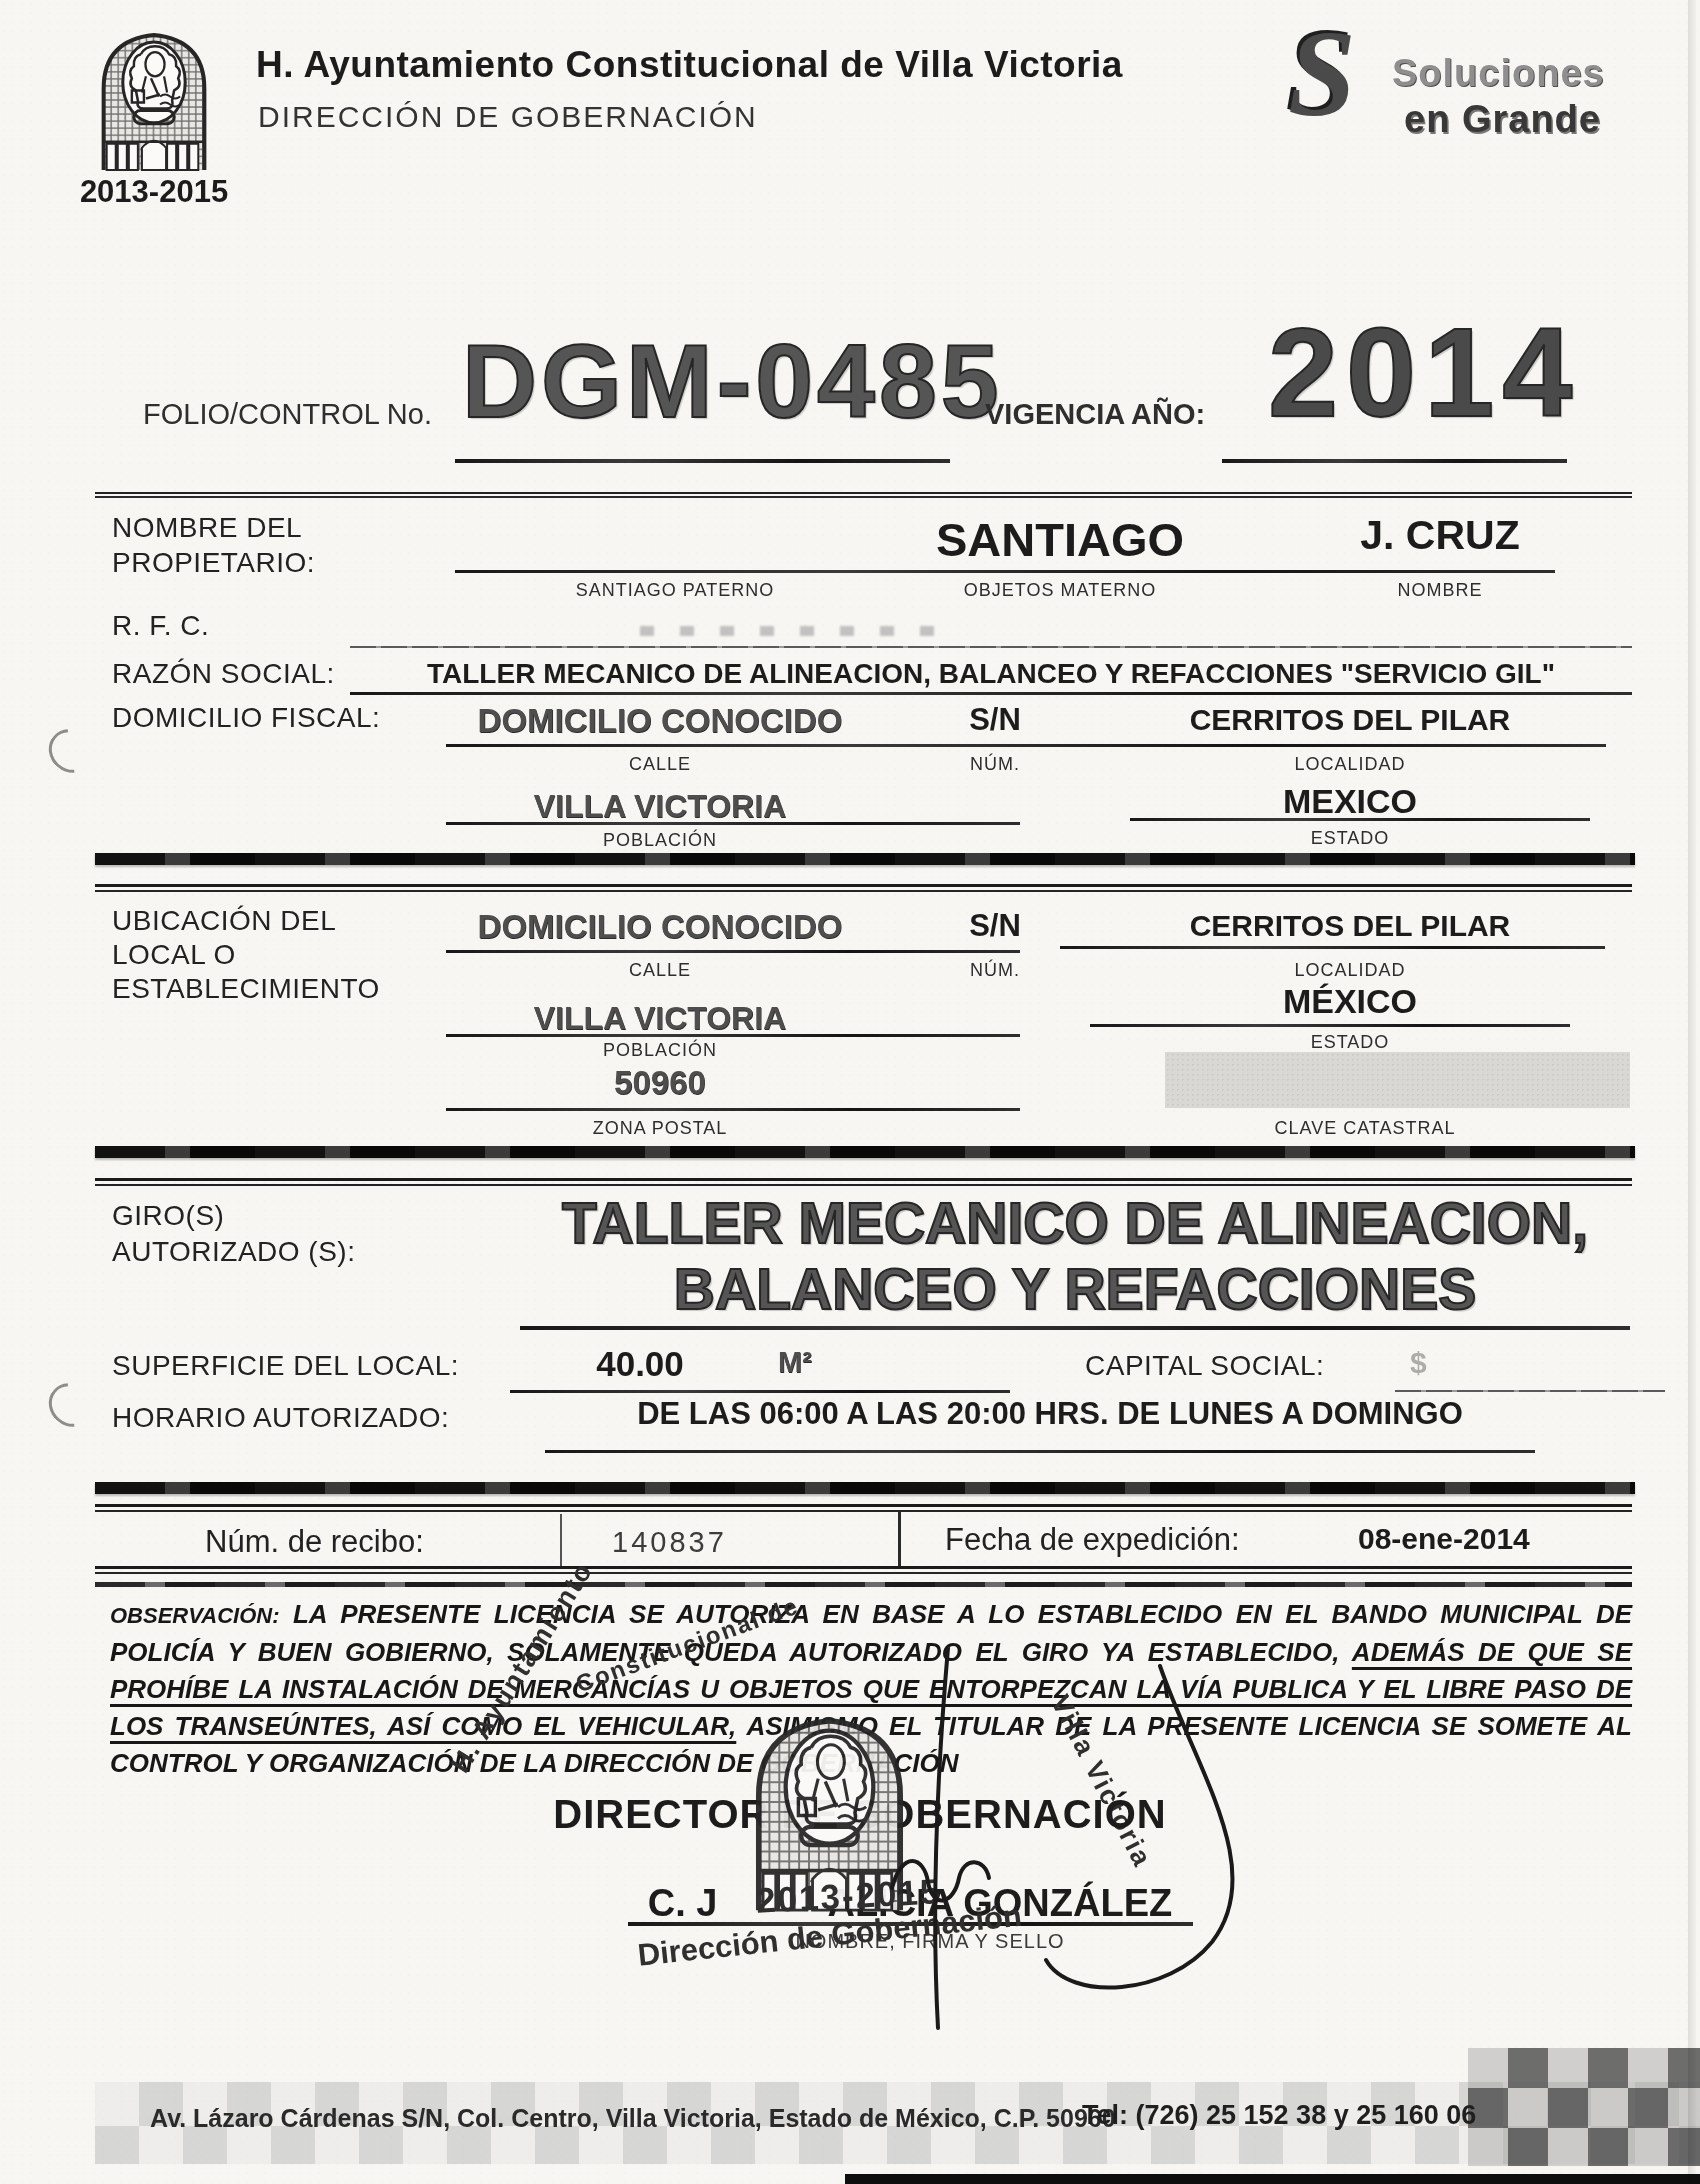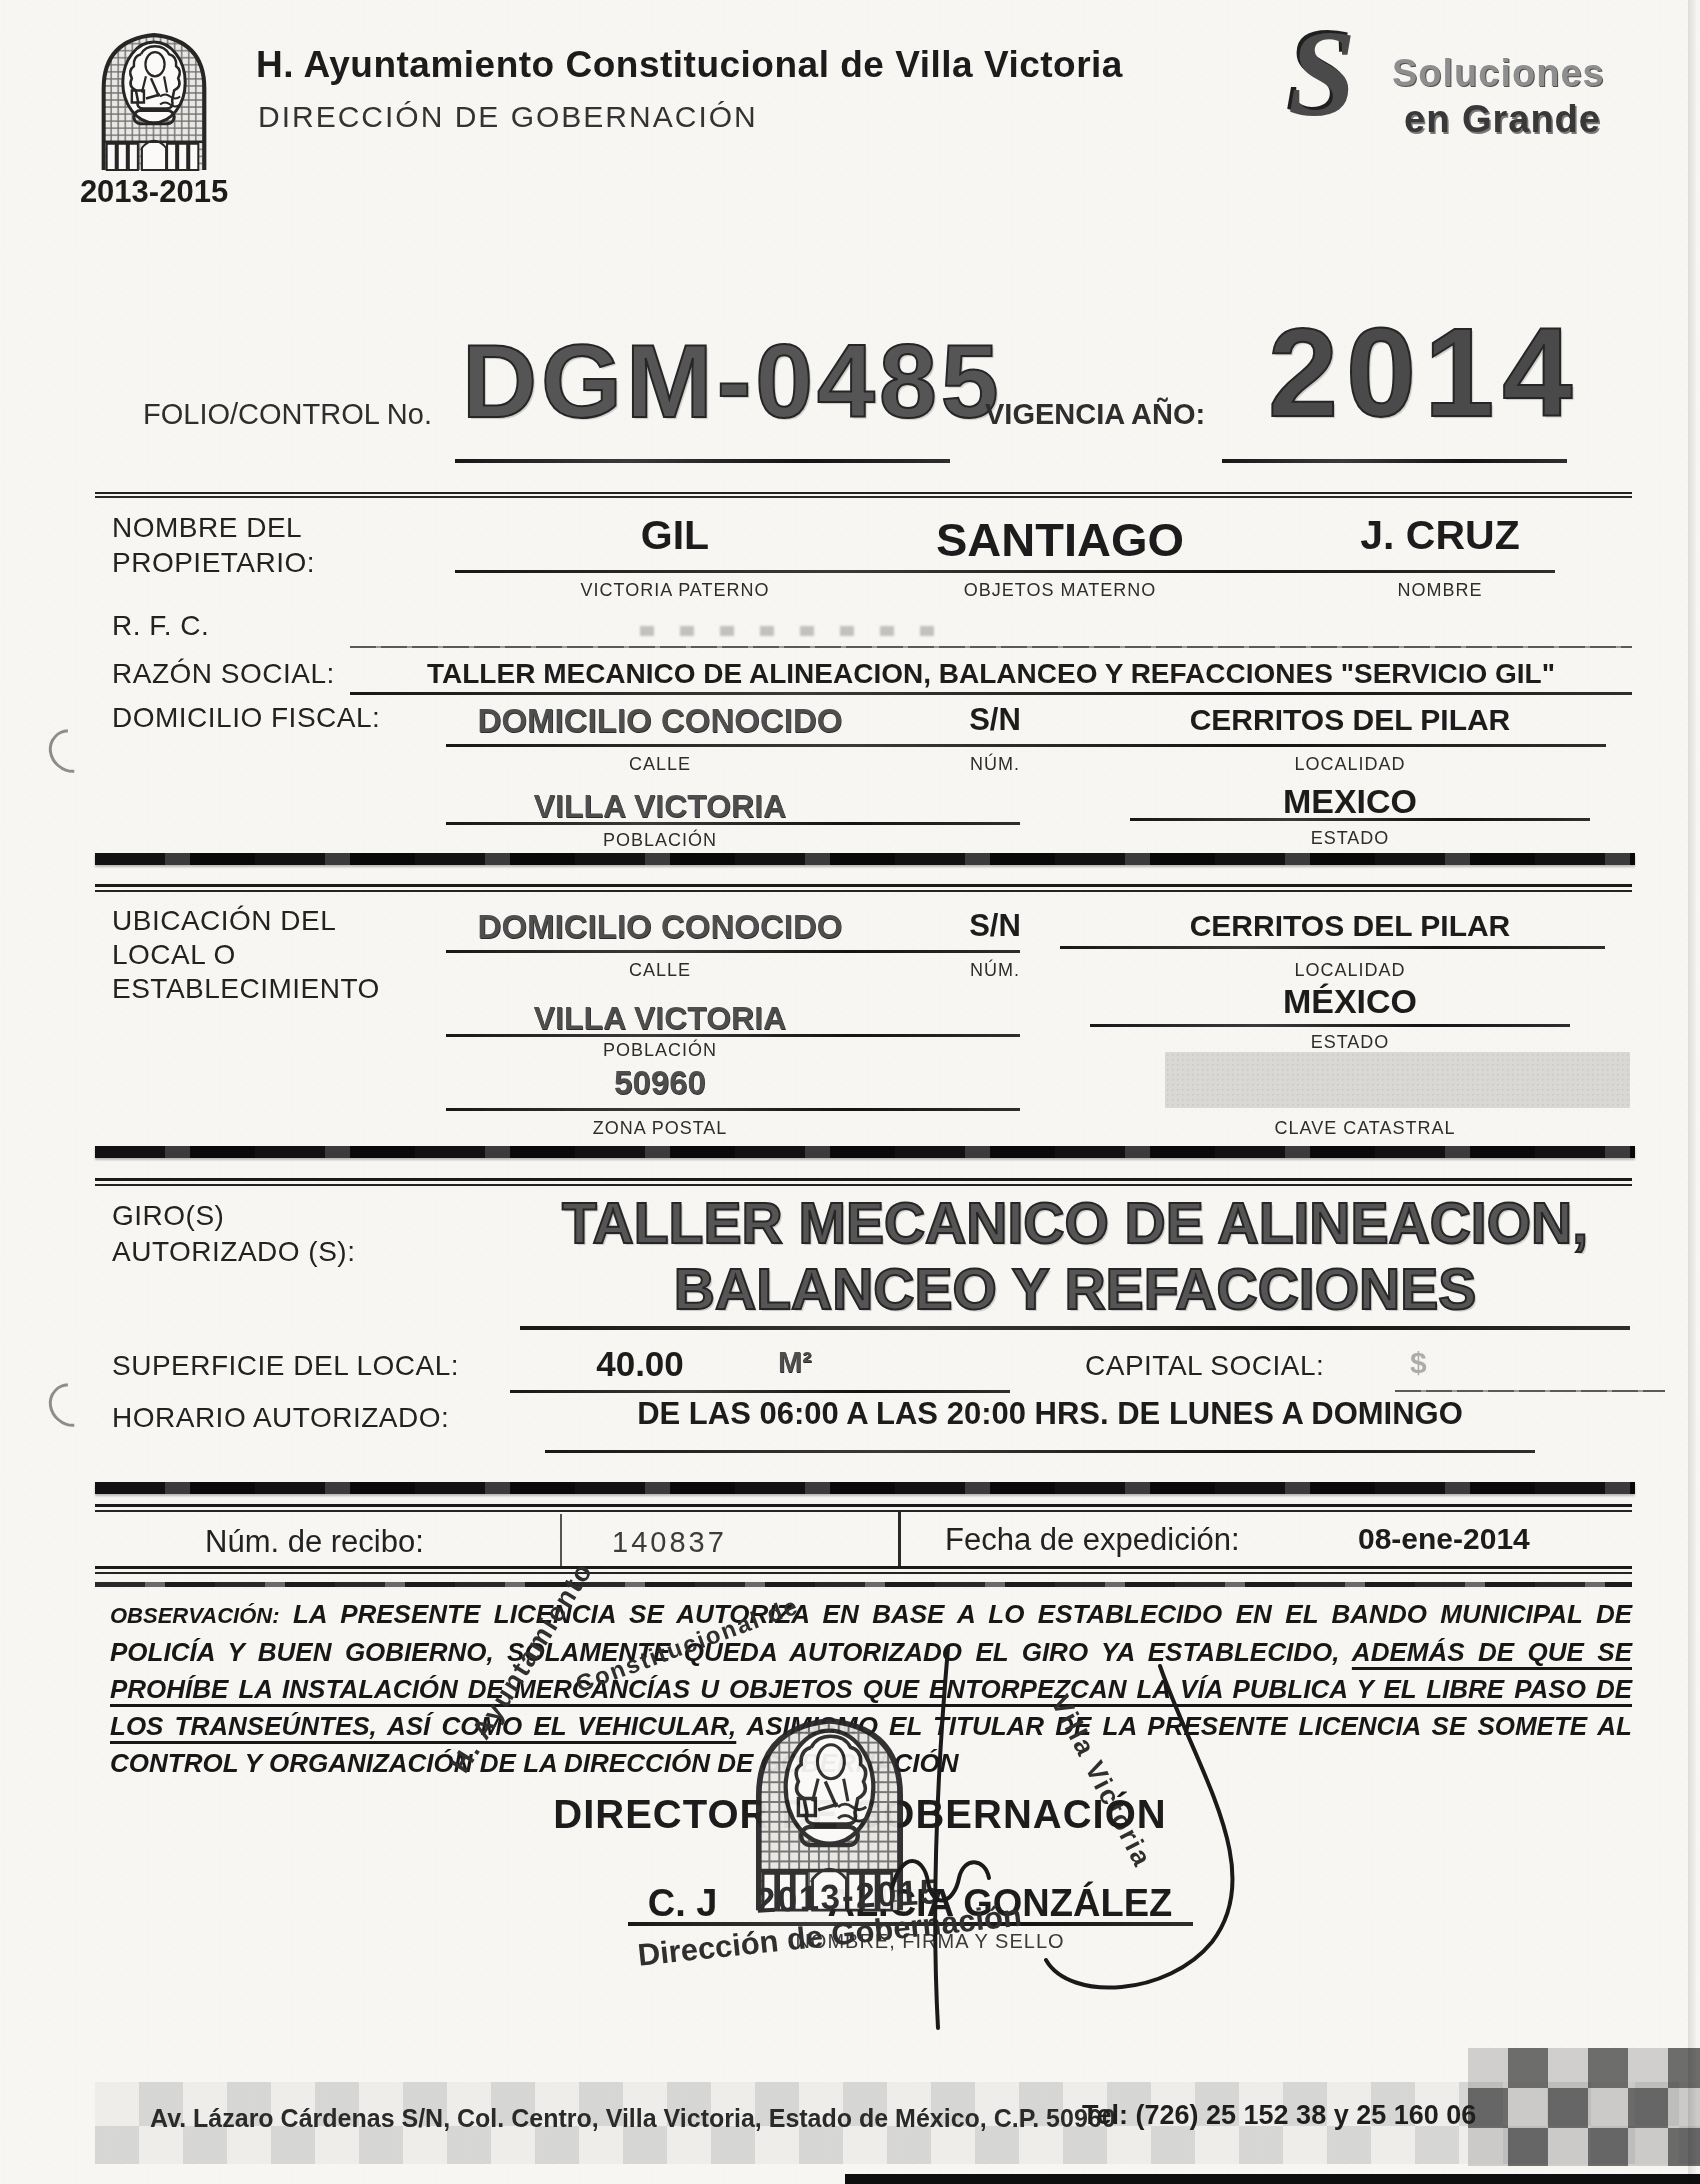--- a/index.html
+++ b/index.html
@@ -82,25 +82,24 @@
   <div class="abs" style="left:143px;top:398px;font-size:29px;font-weight:400;color:#2e2e2e">FOLIO/CONTROL No.</div>
   <div class="abs bigx" style="left:462px;top:322px;font-size:104px;letter-spacing:4px">DGM-0485</div>
   <div class="abs" style="left:985px;top:398px;font-size:29px;font-weight:700;color:#2e2e2e">VIGENCIA AÑO:</div>
   <div class="abs bigx" style="left:1268px;top:300px;font-size:126px;letter-spacing:8px;color:#4a4a4a">2014</div>
   <div class="abs uline" style="left:455px;top:459px;width:495px;height:4px"></div>
   <div class="abs uline" style="left:1222px;top:459px;width:345px;height:4px"></div>
   <div class="abs dbl-thin" style="left:95px;top:492px;width:1537px"></div>
 
   <div class="abs lbl" style="left:112px;top:512px">NOMBRE DEL</div>
   <div class="abs lbl" style="left:112px;top:547px">PROPIETARIO:</div>
-  <div class="abs b ctr" style="left:455px;top:512px;width:440px;font-size:41px">GIL</div>
   <div class="abs b ctr" style="left:895px;top:512px;width:330px;font-size:47px">SANTIAGO</div>
   <div class="abs b ctr" style="left:1225px;top:512px;width:430px;font-size:41px">J. CRUZ</div>
   <div class="abs uline" style="left:455px;top:570px;width:1100px"></div>
-  <div class="abs sub ctr" style="left:455px;top:580px;width:440px">VICTORIA PATERNO</div>
+  <div class="abs sub ctr" style="left:455px;top:580px;width:440px">SANTIAGO PATERNO</div>
   <div class="abs sub ctr" style="left:895px;top:580px;width:330px">OBJETOS MATERNO</div>
   <div class="abs sub ctr" style="left:1225px;top:580px;width:430px">NOMBRE</div>
 
   <div class="abs lbl" style="left:112px;top:610px">R. F. C.</div>
   <div class="abs smudge" style="left:640px;top:626px;width:300px"></div>
   <div class="abs uline-light" style="left:350px;top:646px;width:1282px"></div>
 
   <div class="abs lbl" style="left:112px;top:658px">RAZÓN SOCIAL:</div>
   <div class="abs b ctr" style="left:350px;top:658px;width:1282px;font-size:28px">TALLER MECANICO DE ALINEACION, BALANCEO Y REFACCIONES "SERVICIO GIL"</div>
   <div class="abs uline" style="left:350px;top:692px;width:1282px"></div>

